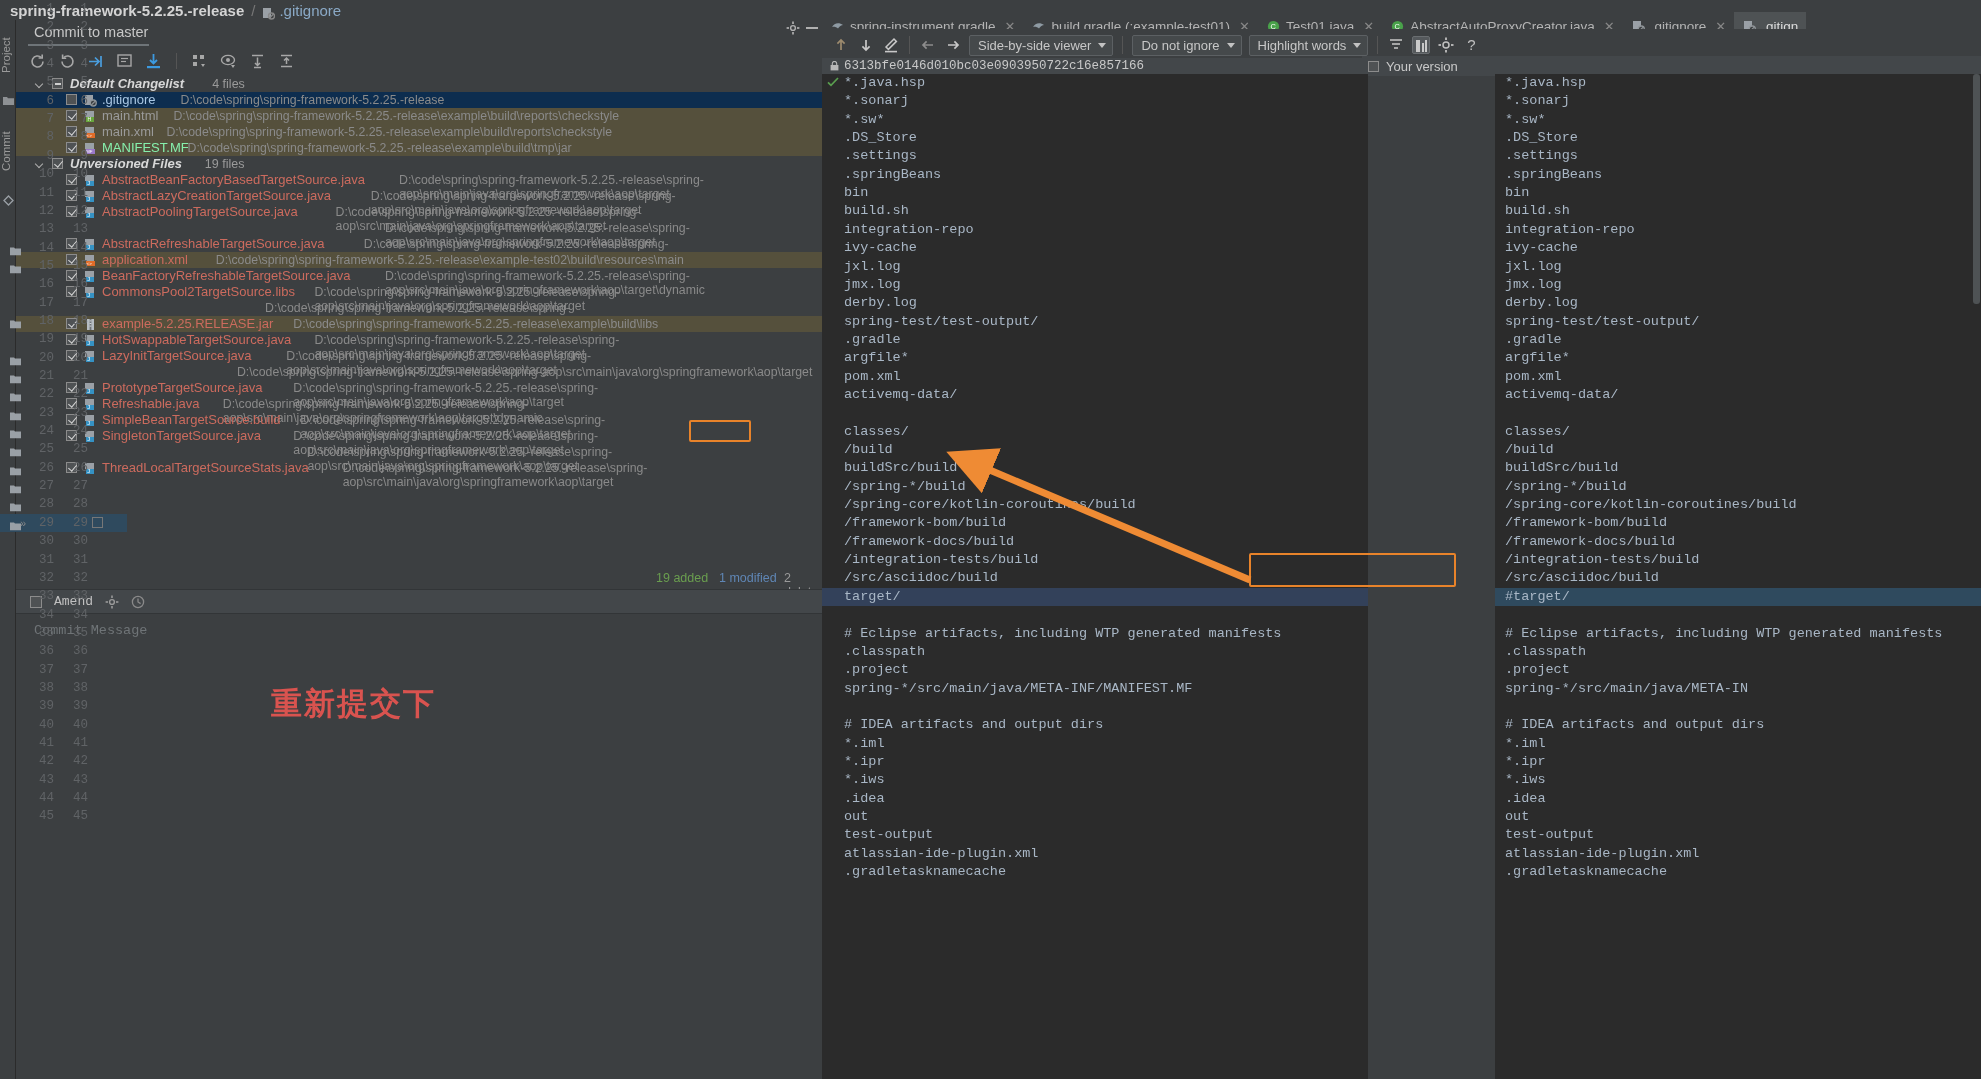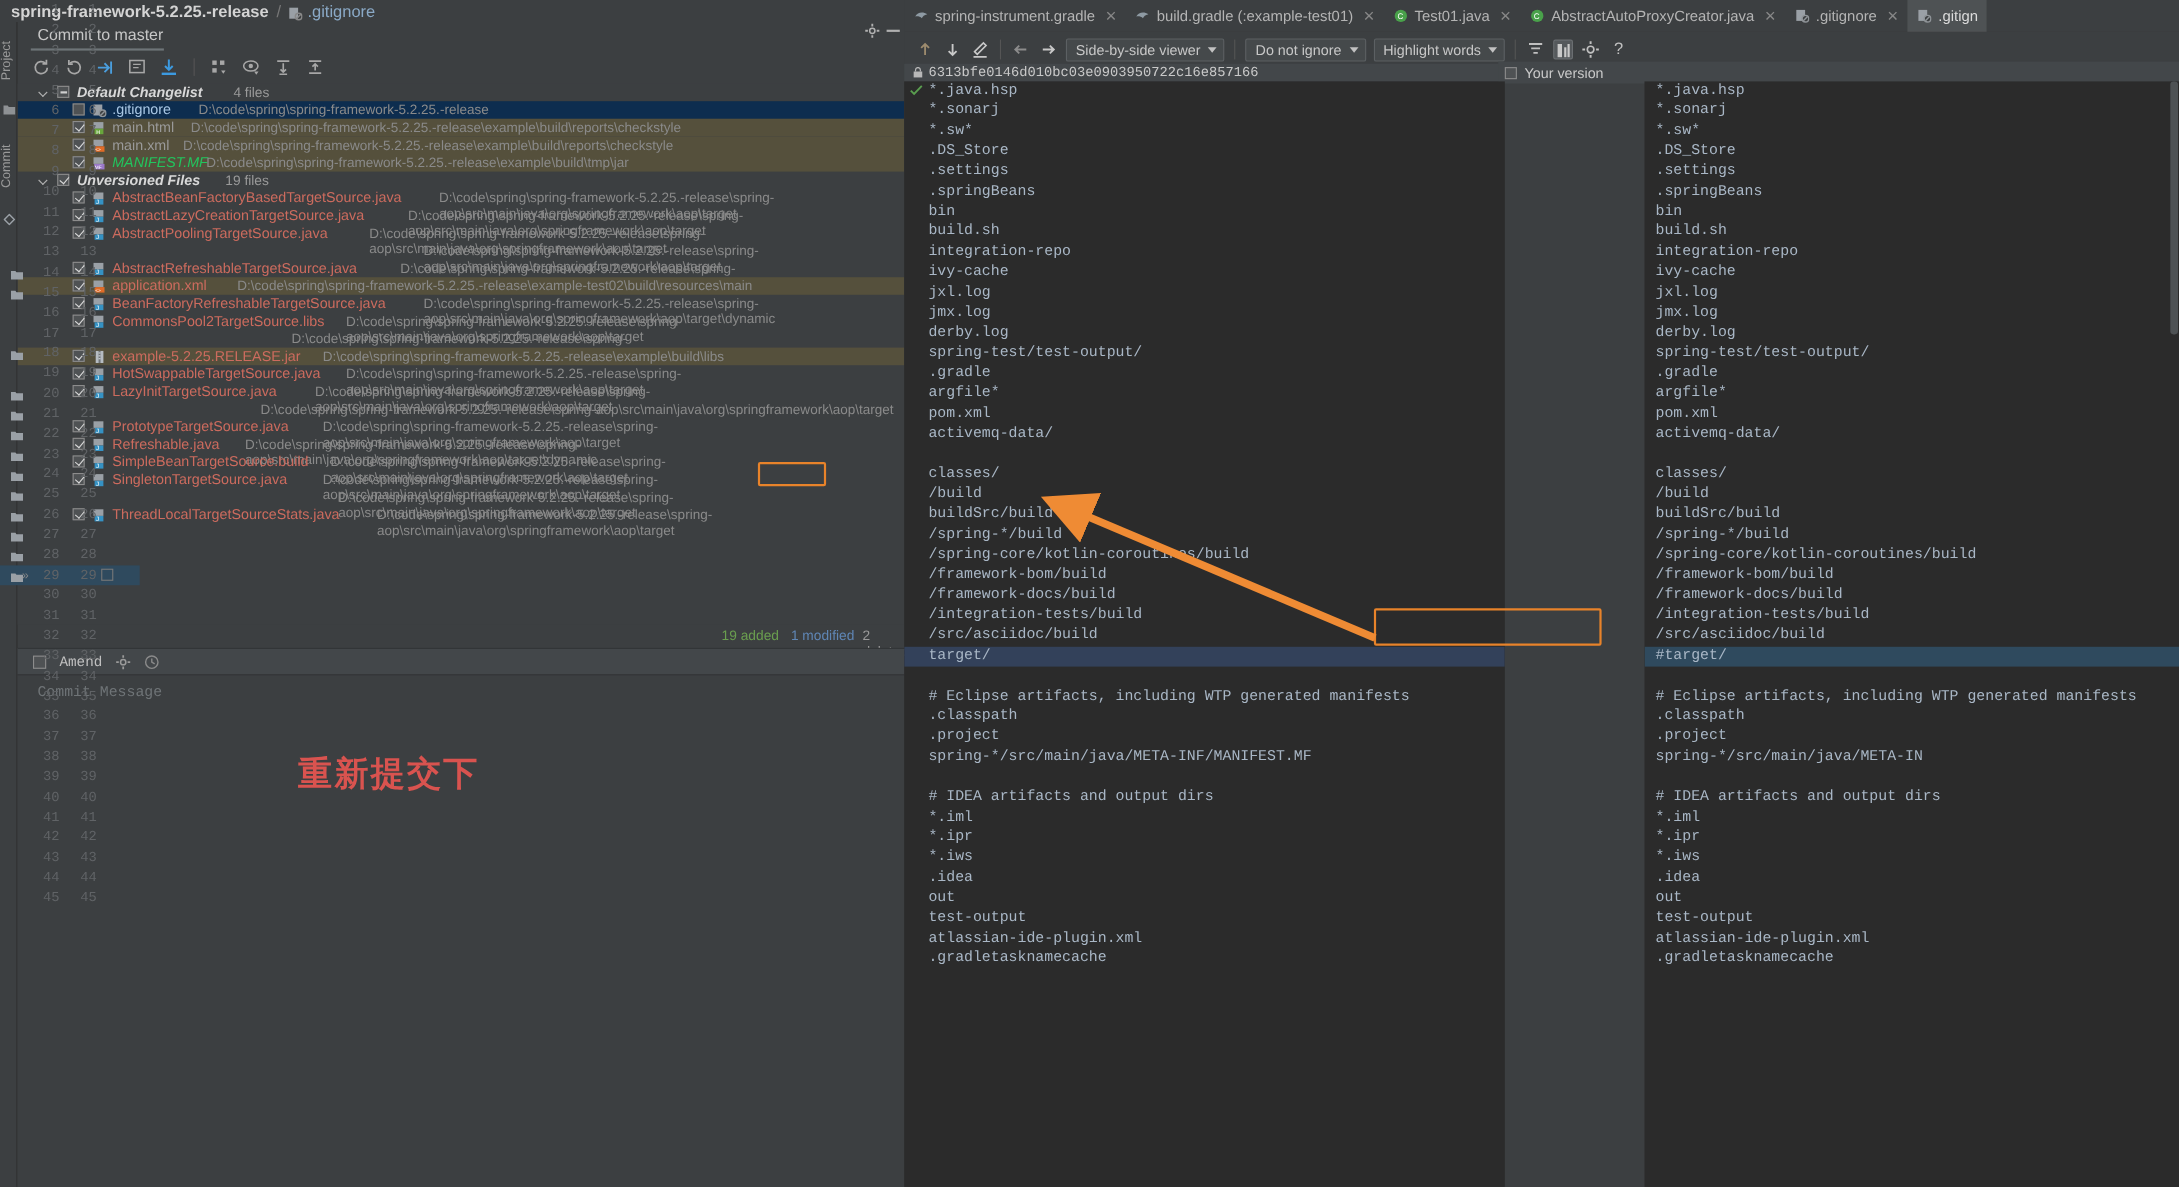--- a/index.html
+++ b/index.html
@@ -59,21 +59,21 @@
      background:#4f5254; }
   .fcb.chk:after { content:""; position:absolute; left:3px; top:0px; width:4px; height:7px;
      border-right:1.6px solid #d8d8d8; border-bottom:1.6px solid #d8d8d8; transform:rotate(40deg); }
   .fico { position:absolute; left:68px; top:1.5px; width:13px; height:13px; }
   .fname { position:absolute; left:86px; font-size:13px; }
   .fpath { position:absolute; color:#8a8a8a; font-size:12.3px; }
 
   .fn-red { color:#cc6b5e; }
   .fn-blue { color:#a9c7e4; }
   .fn-grey { color:#9a9a9a; }
-  .fn-pur { color:#22c55e;font-style:italic; }
+  .fn-pur { color:#86efac; }
 
   
   .ohl { position:absolute; border:2px solid #e8832a; border-radius:2px; pointer-events:none; }
 
   
   .statusrow { position:absolute; left:0; top:551px; width:806px; height:17px; font-size:12.5px; }
   .statusrow span { position:absolute; }
   .s-add { color:#6a9e4f; }
   .s-mod { color:#5f86b5; }
   .s-del { color:#9a9a9a; }
@@ -85,21 +85,21 @@
 
   .msgarea { position:absolute; left:0; top:593px; width:806px; height:516px; background:#3c3f41;
      border-top:1px solid #323537; }
   .msgph { position:absolute; left:18px; top:9px; font-size:13.5px; color:#6f7477;
      font-family:"Liberation Mono", monospace; }
 
   .cn-note { position:absolute; left:255px; top:663px; font-size:31px; color:#d9534f; font-weight:bold;
      letter-spacing:2px; }
 
   
-  .tabbar { position:absolute; left:822px; top:0px; width:1159px; height:29px; background:#3c3f41;
+  .tabbar { position:absolute; left:822px; top:12px; width:1159px; height:29px; background:#3c3f41;
      display:flex; align-items:center; font-size:13.5px; overflow:hidden; }
   .etab { display:flex; align-items:center; height:29px; padding:0 8px 0 9px; gap:6px;
      color:#b4b4b4; white-space:nowrap; }
   .etab.active { background:#4e5254; color:#dcdcdc; }
   .etab .x { color:#888; font-size:13px; margin-left:3px; }
   .tabico { width:13px; height:13px; flex:0 0 13px; }
 
   .hdr-gear { position:absolute; left:786px; top:21px; width:14px; height:14px; }
   .hdr-min { position:absolute; left:806px; top:27px; width:12px; height:2px; background:#b0b0b0; }
 

